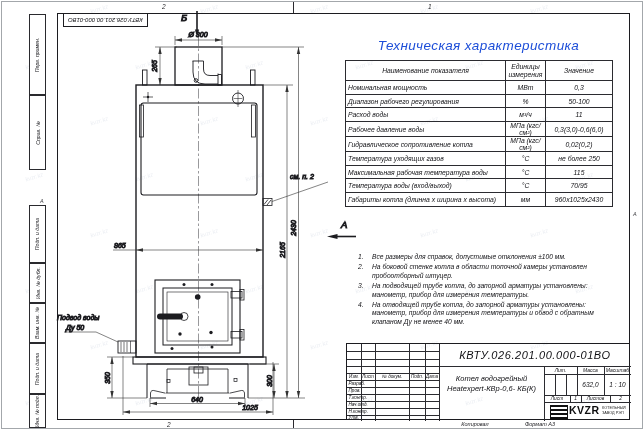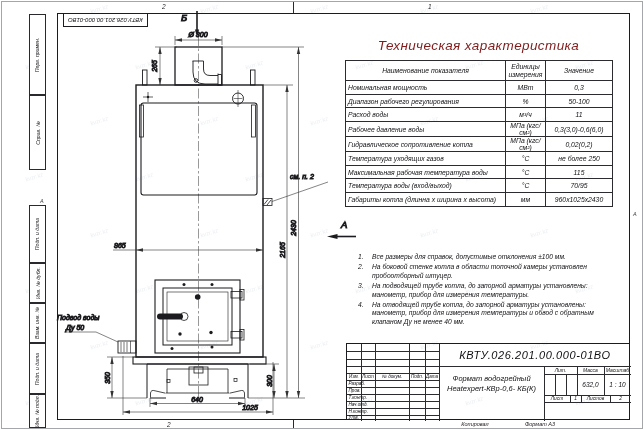--- a/index.html
+++ b/index.html
@@ -20,21 +20,21 @@
         box-sizing:border-box;display:flex;align-items:center;justify-content:center;background:#fff;}
   .flipstamp span{transform:rotate(180deg);font-size:6px;font-style:italic;white-space:nowrap;}
 
   
   .wmlayer{position:absolute;left:0;top:0;width:644px;height:430px;overflow:hidden;}
   .wm{position:absolute;transform:rotate(-17deg);font-size:6px;font-style:italic;
       color:rgba(95,115,155,0.13);white-space:nowrap;}
 
   
   .ttitle{position:absolute;left:345px;top:38px;width:267px;text-align:center;
-          font-size:13.5px;font-style:italic;letter-spacing:.4px;color:#7f1d1d;}
+          font-size:13.5px;font-style:italic;letter-spacing:.4px;color:#1d4ed8;}
   table.tech{position:absolute;left:345px;top:60px;width:267px;border-collapse:collapse;table-layout:fixed;}
   table.tech td,table.tech th{border:1px solid #2b2b30;font-size:6.8px;font-style:italic;font-weight:normal;
           padding:0 2px;color:#101014;overflow:hidden;}
   table.tech th{height:19px;text-align:center;line-height:1.15;}
   table.tech td{height:12.7px;}
   td.cname{text-align:left;padding-left:3px;}
   td.cunit,td.cval{text-align:center;}
 
   
   .notes{position:absolute;left:358px;top:253px;width:262px;}
@@ -449,33 +449,41 @@
     <span class="tb-txt" style="left:1.5px;top:36.8px;font-size:4.6px;">Разраб.</span>
     <span class="tb-txt" style="left:1.5px;top:43.8px;font-size:4.6px;">Пров.</span>
     <span class="tb-txt" style="left:1.5px;top:50.8px;font-size:4.6px;">Т.контр.</span>
     <span class="tb-txt" style="left:1.5px;top:57.8px;font-size:4.6px;">Нач.отд.</span>
     <span class="tb-txt" style="left:1.5px;top:64.6px;font-size:4.6px;">Н.контр.</span>
     <span class="tb-txt" style="left:1.5px;top:71px;font-size:4.6px;">Утв.</span>
 
     <div class="docnum">КВТУ.026.201.00.000-01ВО</div>
 
     <div class="pname">
-      <span>Формат водогрейный</span>
+      <span>Котел водогрейный</span>
       <span>Heatexpert-КВр-0,6- КБ(К)</span>
     </div>
 
     <span class="tb-txt" style="left:197px;top:23px;width:33px;text-align:center;font-size:5px;">Лит.</span>
     <span class="tb-txt" style="left:230px;top:23px;width:27px;text-align:center;font-size:5px;">Масса</span>
     <span class="tb-txt" style="left:257px;top:23px;width:27px;text-align:center;font-size:5px;">Масштаб</span>
     <span class="tb-txt" style="left:230px;top:37px;width:27px;text-align:center;font-size:6.5px;">632,0</span>
     <span class="tb-txt" style="left:257px;top:37px;width:27px;text-align:center;font-size:6.5px;">1 : 10</span>
 
     <span class="tb-txt" style="left:197px;top:51.8px;width:26px;text-align:center;font-size:4.8px;">Лист</span>
     <span class="tb-txt" style="left:223px;top:51.8px;width:11px;text-align:center;font-size:4.8px;">1</span>
     <span class="tb-txt" style="left:234px;top:51.8px;width:29px;text-align:center;font-size:4.8px;">Листов</span>
     <span class="tb-txt" style="left:263px;top:51.8px;width:21px;text-align:center;font-size:4.8px;">2</span>
 
+    <div class="logo-wrap">
+      <div class="logo-box"></div>
+      <span class="logo-txt">KVZR</span>
+      <div class="logo-sub">
+        <div>КОТЕЛЬНЫЙ</div>
+        <div>ЗАВОД РЭП</div>
+      </div>
+    </div>
   </div>
 
   <span class="foot" style="left:440px;top:420.5px;width:70px;">Копировал</span>
   <span class="foot" style="left:505px;top:420.5px;width:70px;">Формат А3</span>
 
 </div>
 
 </body></html>

